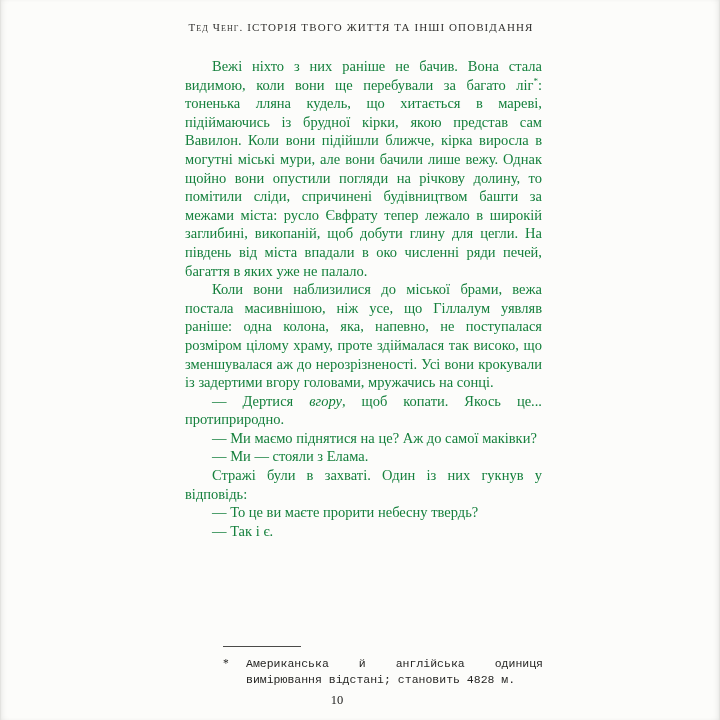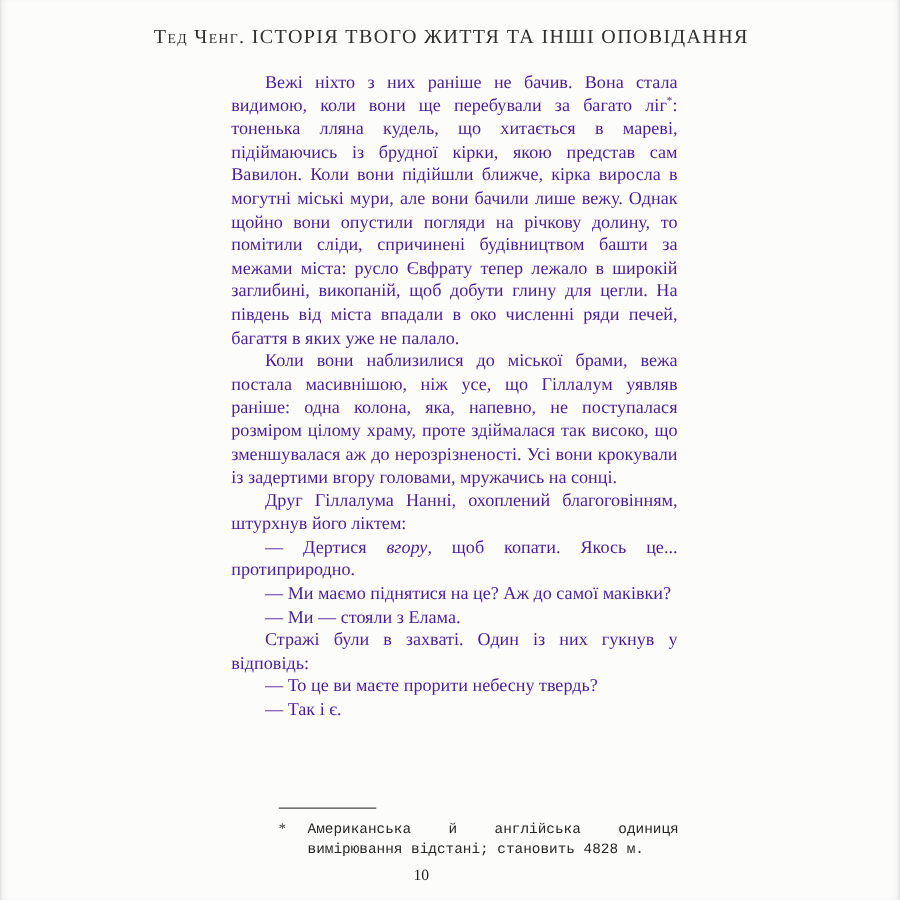--- a/index.html
+++ b/index.html
@@ -18,36 +18,36 @@
     border-right: 1px solid #e3e3e0;
     box-shadow: inset 4px 0 8px -6px rgba(0,0,0,.18), inset -4px 0 8px -6px rgba(0,0,0,.18);
   }
 
   .running-head {
     position: absolute;
     top: 21px;
     left: 0;
     width: 720px;
     text-align: center;
-    font-size: 16px;
+    font-size: 11px;
     letter-spacing: 1.1px;
     font-variant: small-caps;
     color: #30302e;
     white-space: nowrap;
   }
 
   .body-text {
     position: absolute;
     top: 57px;
     left: 184px;
     width: 357px;
     font-size: 14.5px;
     line-height: 18.6px;
     text-align: justify;
-    color: #4c1d95;
+    color: #15803d;
   }
 
   .para { text-indent: 27px; margin: 0; }
   .para em { font-style: italic; }
   .para sup { font-size: 9px; vertical-align: super; line-height: 0; }
 
   .footnote {
     position: absolute;
     left: 222px;
     top: 646px;
@@ -80,21 +80,20 @@
 </head>
 <body>
 
 <div class="page">
 
   <div class="running-head">Тед Ченг. ІСТОРІЯ ТВОГО ЖИТТЯ ТА ІНШІ ОПОВІДАННЯ</div>
 
   <div class="body-text">
       <p class="para"><span>Вежі ніхто з них раніше не бачив. Вона стала видимою, коли вони ще перебували за багато ліг</span><sup>*</sup><span>: тоненька лляна кудель, що хитається в мареві, підіймаючись із брудної кірки, якою представ сам Вавилон. Коли вони підійшли ближче, кірка виросла в могутні міські мури, але вони бачили лише вежу. Однак щойно вони опустили погляди на річкову долину, то помітили сліди, спричинені будівництвом башти за межами міста: русло Євфрату тепер лежало в широкій заглибині, викопаній, щоб добути глину для цегли. На південь від міста впадали в око численні ряди печей, багаття в яких уже не палало.</span></p>
       <p class="para"><span>Коли вони наблизилися до міської брами, вежа постала масивнішою, ніж усе, що Гіллалум уявляв раніше: одна колона, яка, напевно, не поступалася розміром цілому храму, проте здіймалася так високо, що зменшувалася аж до нерозрізненості. Усі вони крокували із задертими вгору головами, мружачись на сонці.</span></p>
-      <p class="para"><span>Друг Гіллалума Нанні, охоплений благоговінням, штурхнув його ліктем:</span></p>
       <p class="para"><span>— Дертися </span><em>вгору</em><span>, щоб копати. Якось це... протиприродно.</span></p>
       <p class="para"><span>— Ми маємо піднятися на це? Аж до самої маківки?</span></p>
       <p class="para"><span>— Ми — стояли з Елама.</span></p>
       <p class="para"><span>Стражі були в захваті. Один із них гукнув у відповідь:</span></p>
       <p class="para"><span>— То це ви маєте прорити небесну твердь?</span></p>
       <p class="para"><span>— Так і є.</span></p>
     </div>
 
   <div class="footnote">
     <div class="footnote-rule"></div>

